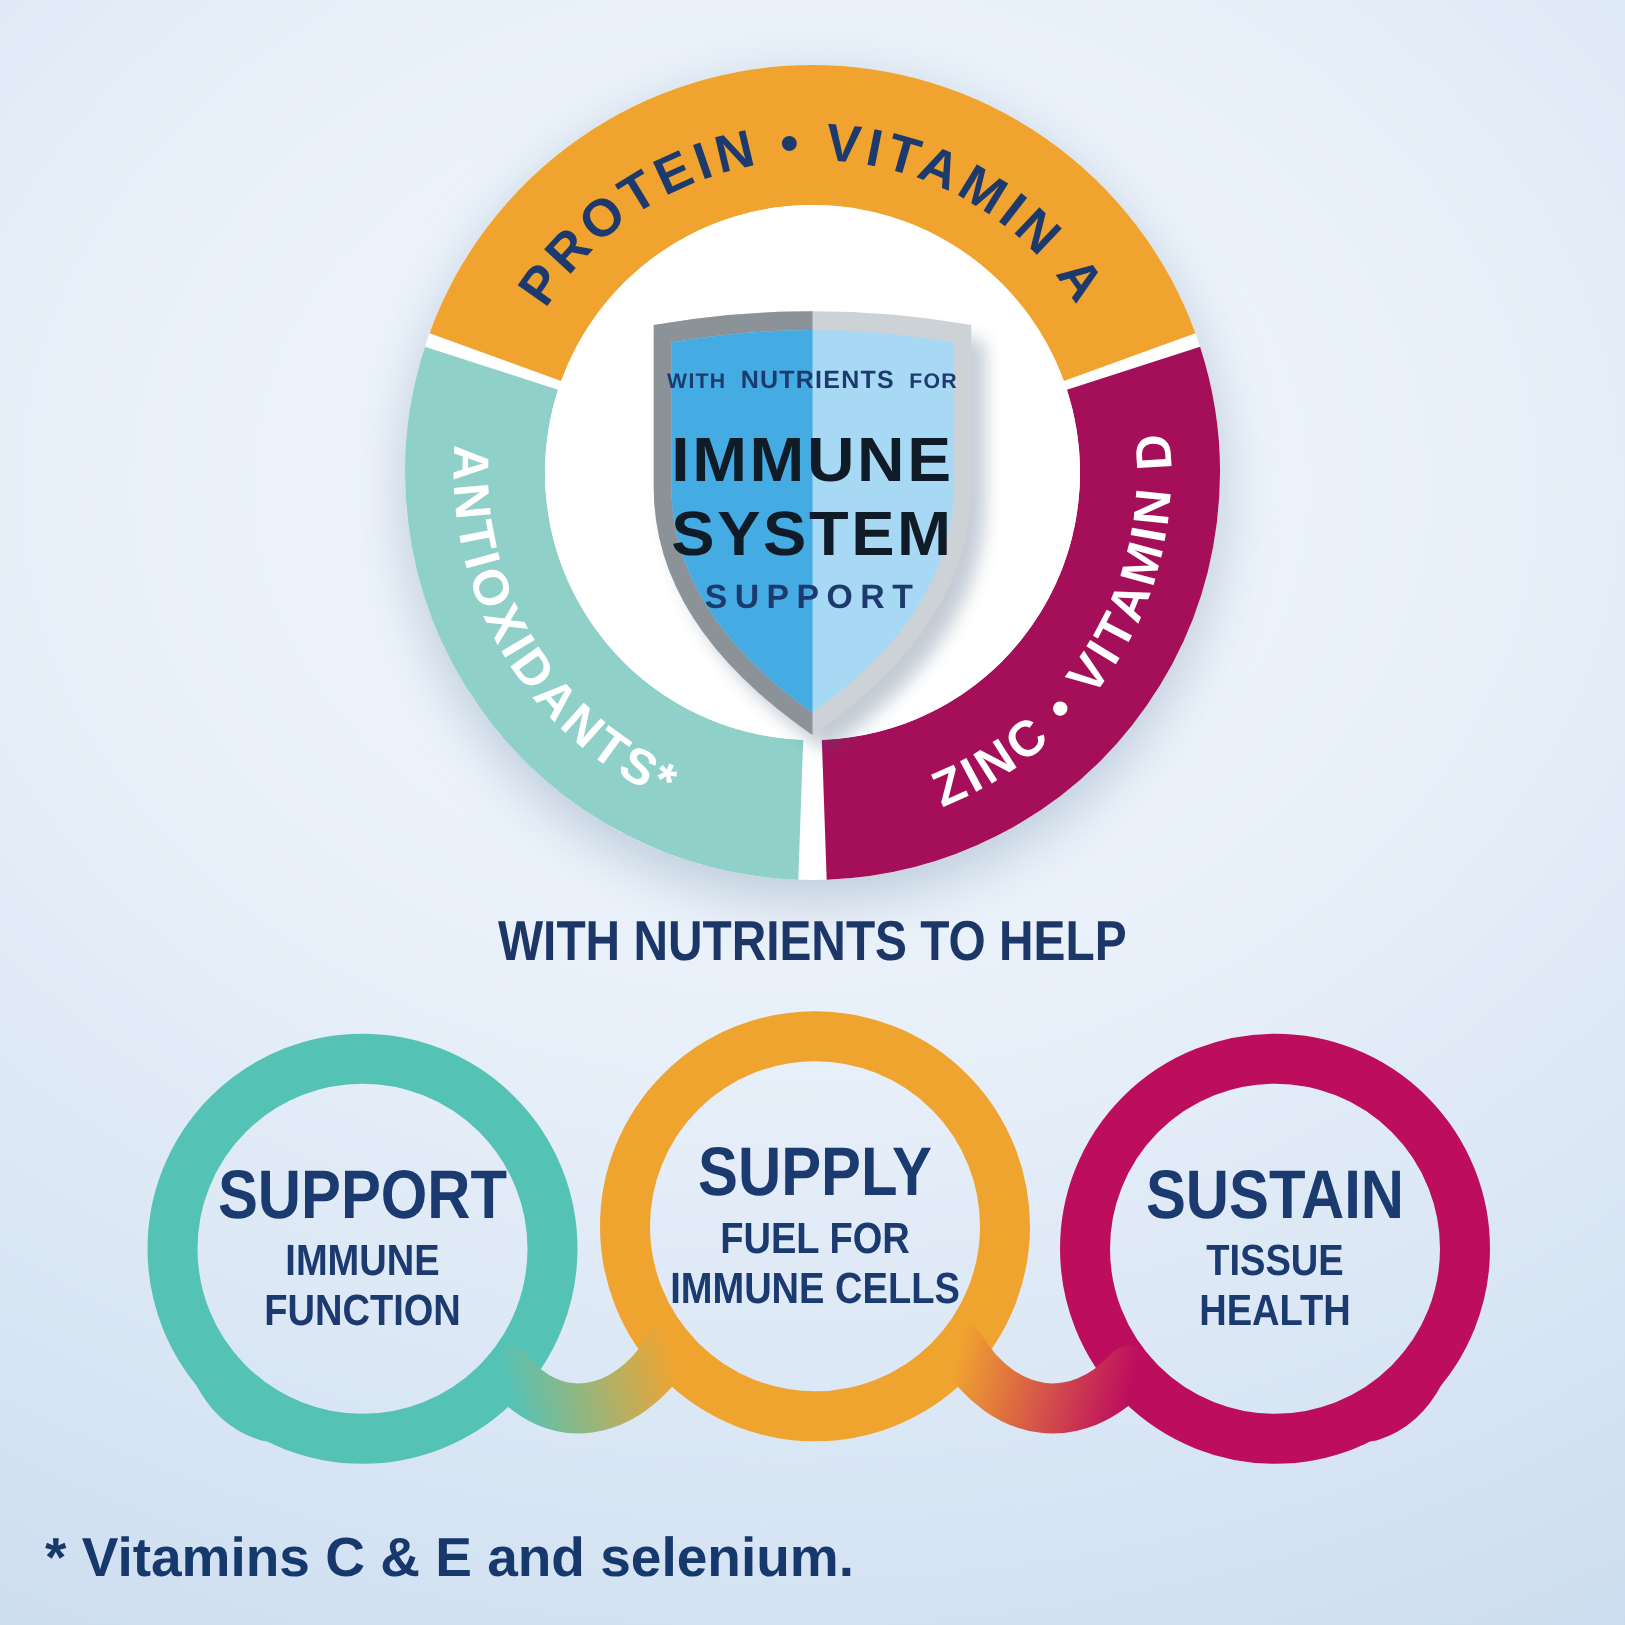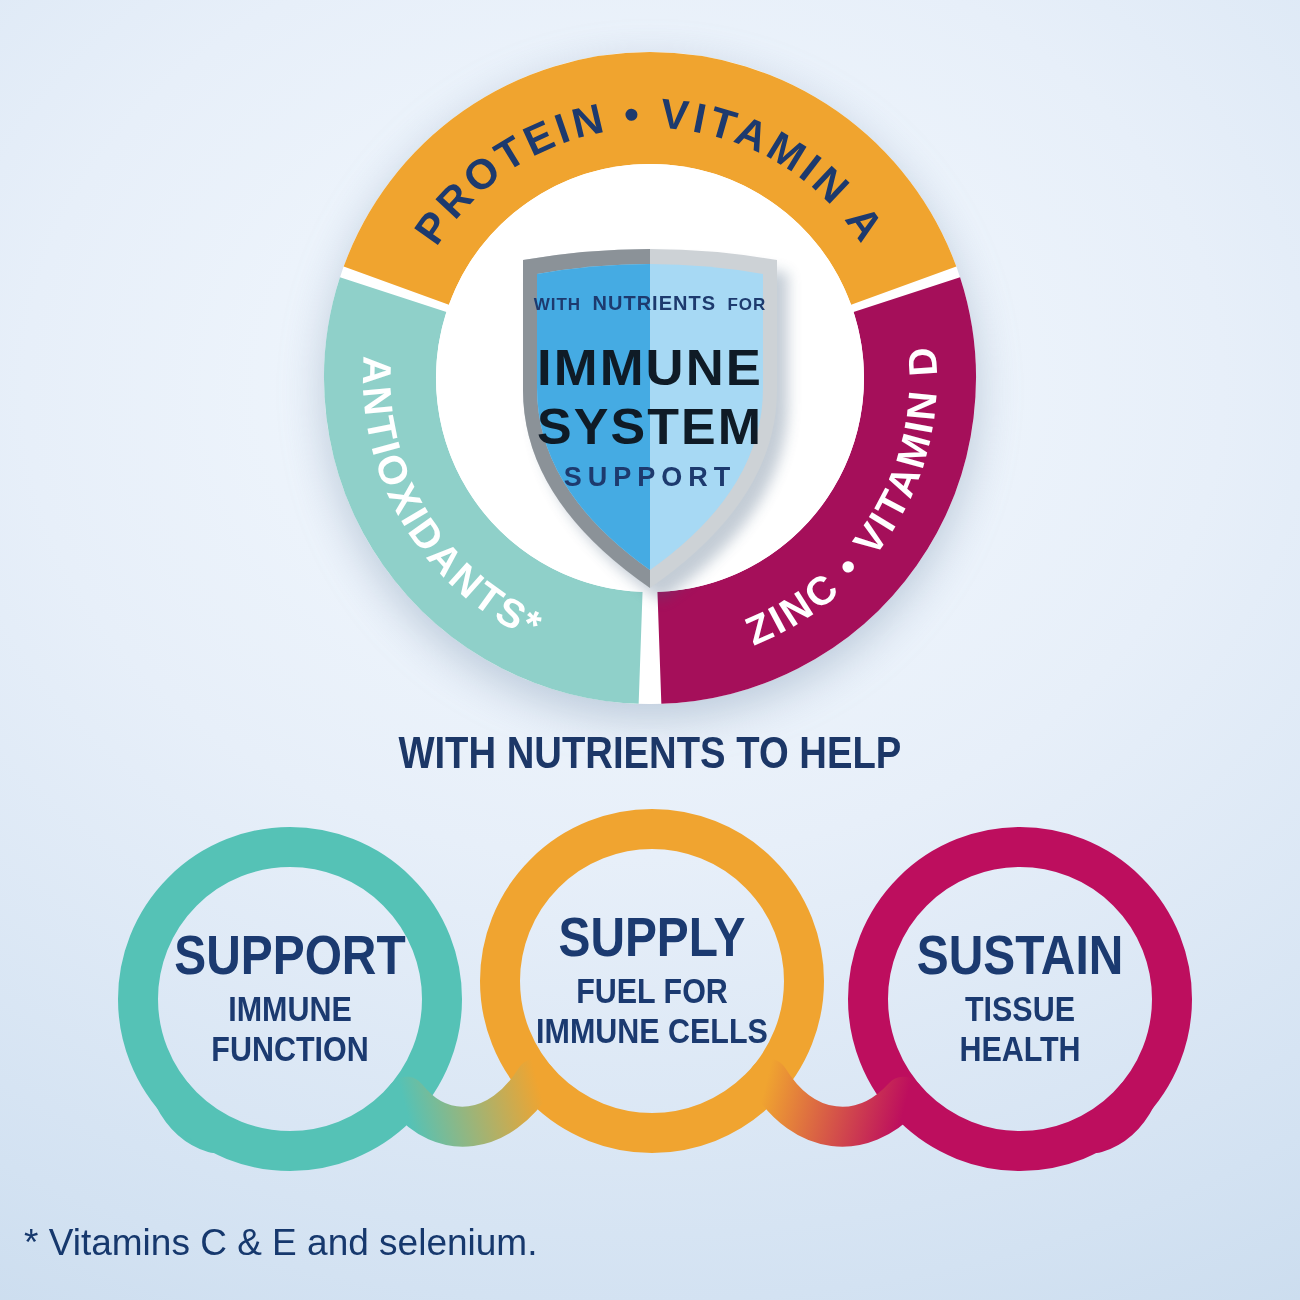--- a/index.html
+++ b/index.html
@@ -29,22 +29,22 @@
 
   .loop-text{
     position:absolute; width:380px; text-align:center; color:#1B3A70;
   }
   .loop-inner{ transform:scaleX(.87); }
   .loop-title{ font-size:55px; font-weight:bold; line-height:58px; }
   .loop-sub{ font-size:35px; font-weight:bold; line-height:40px; }
   .loop-sub.first{ margin-top:5px; }
 
   .footnote{
-    position:absolute; left:24px; top:1222px;
-    font-size:37px; font-weight:normal; color:#16386D;
+    position:absolute; left:36px; top:1222px;
+    font-size:44px; font-weight:bold; color:#16386D;
   }
 </style>
 </head>
 <body>
 
 <div class="stage">
 
   <svg class="badge" width="660" height="660" viewBox="0 0 660 660">
     <defs>
       <clipPath id="clipLeftHalf">

